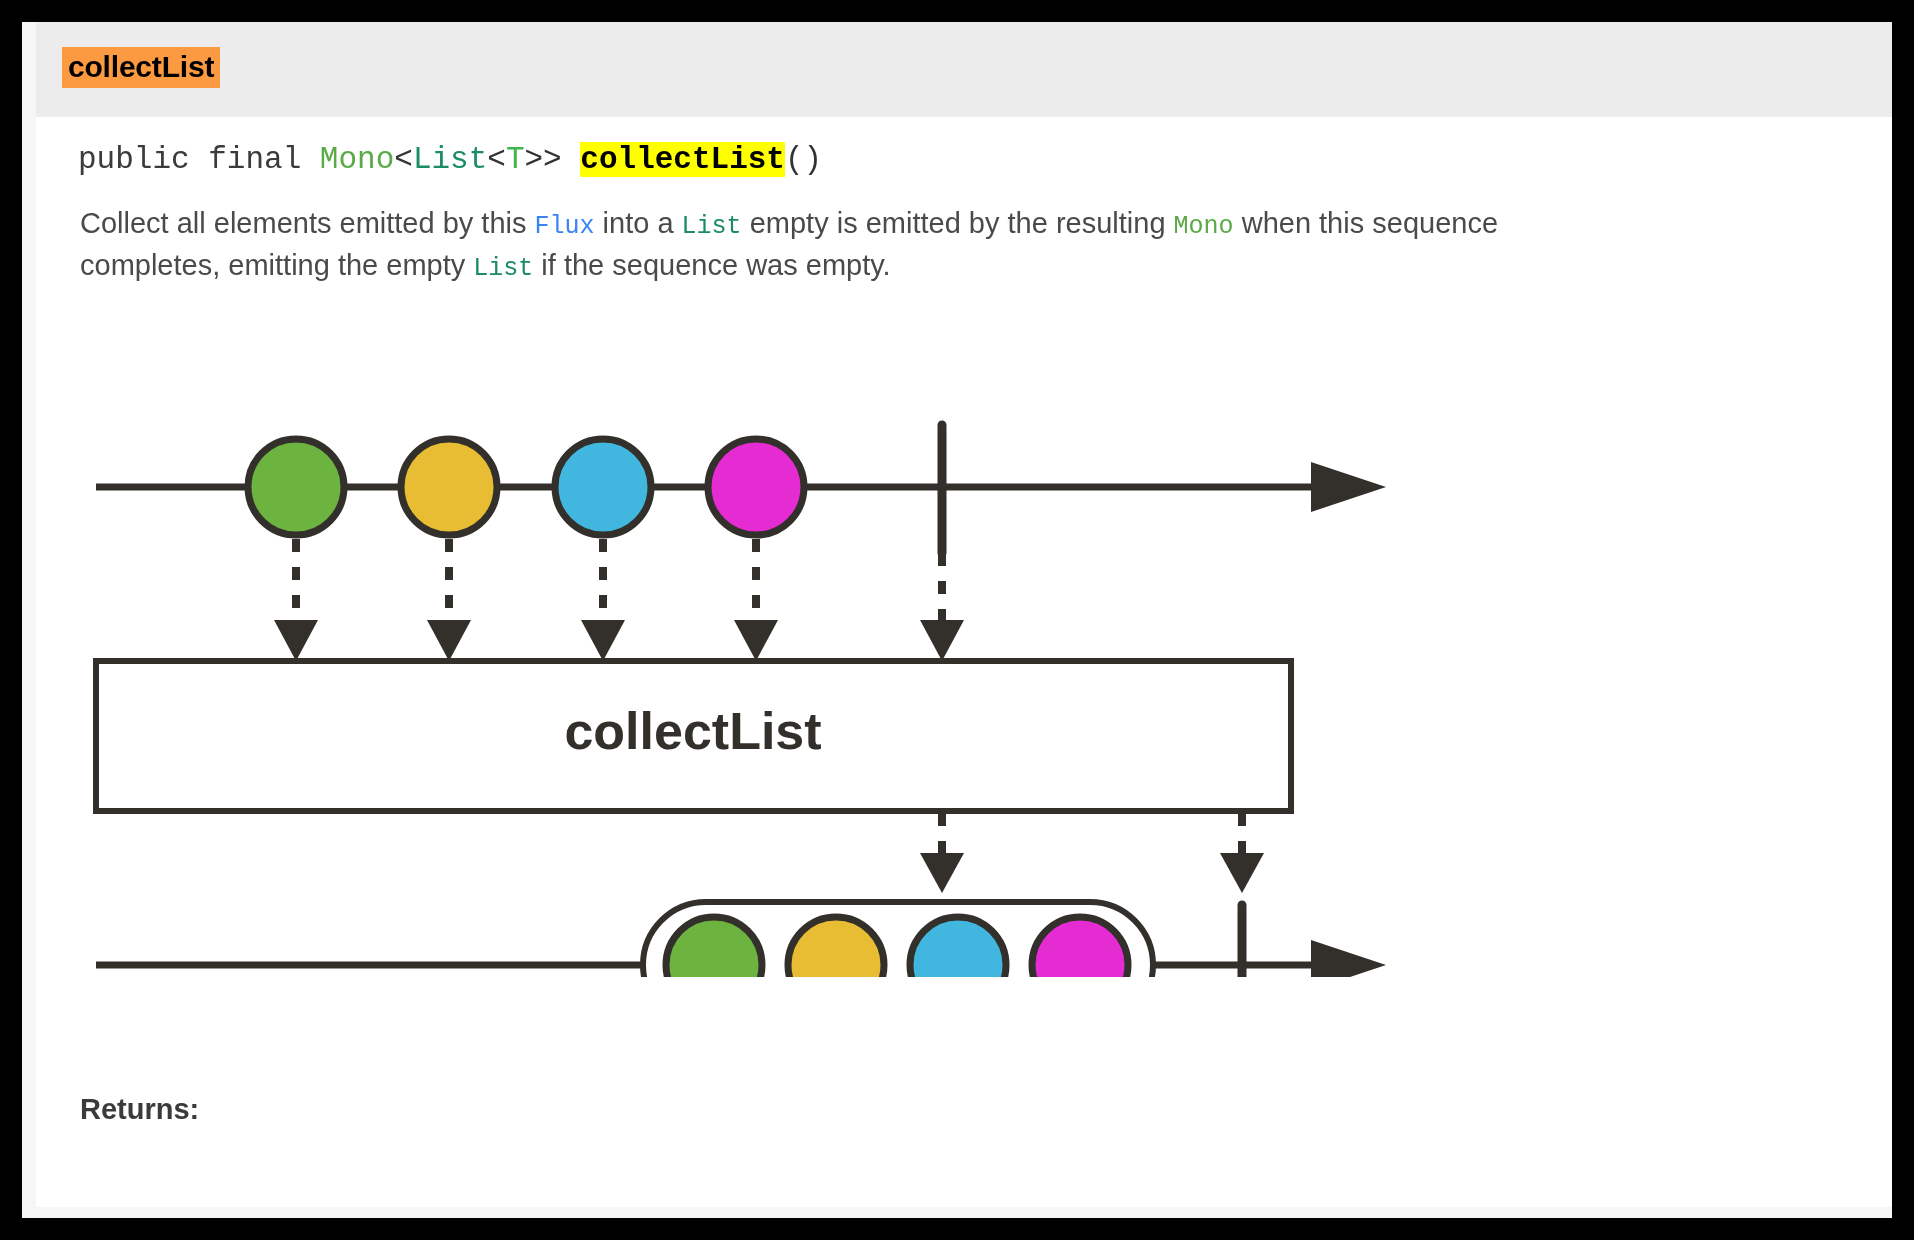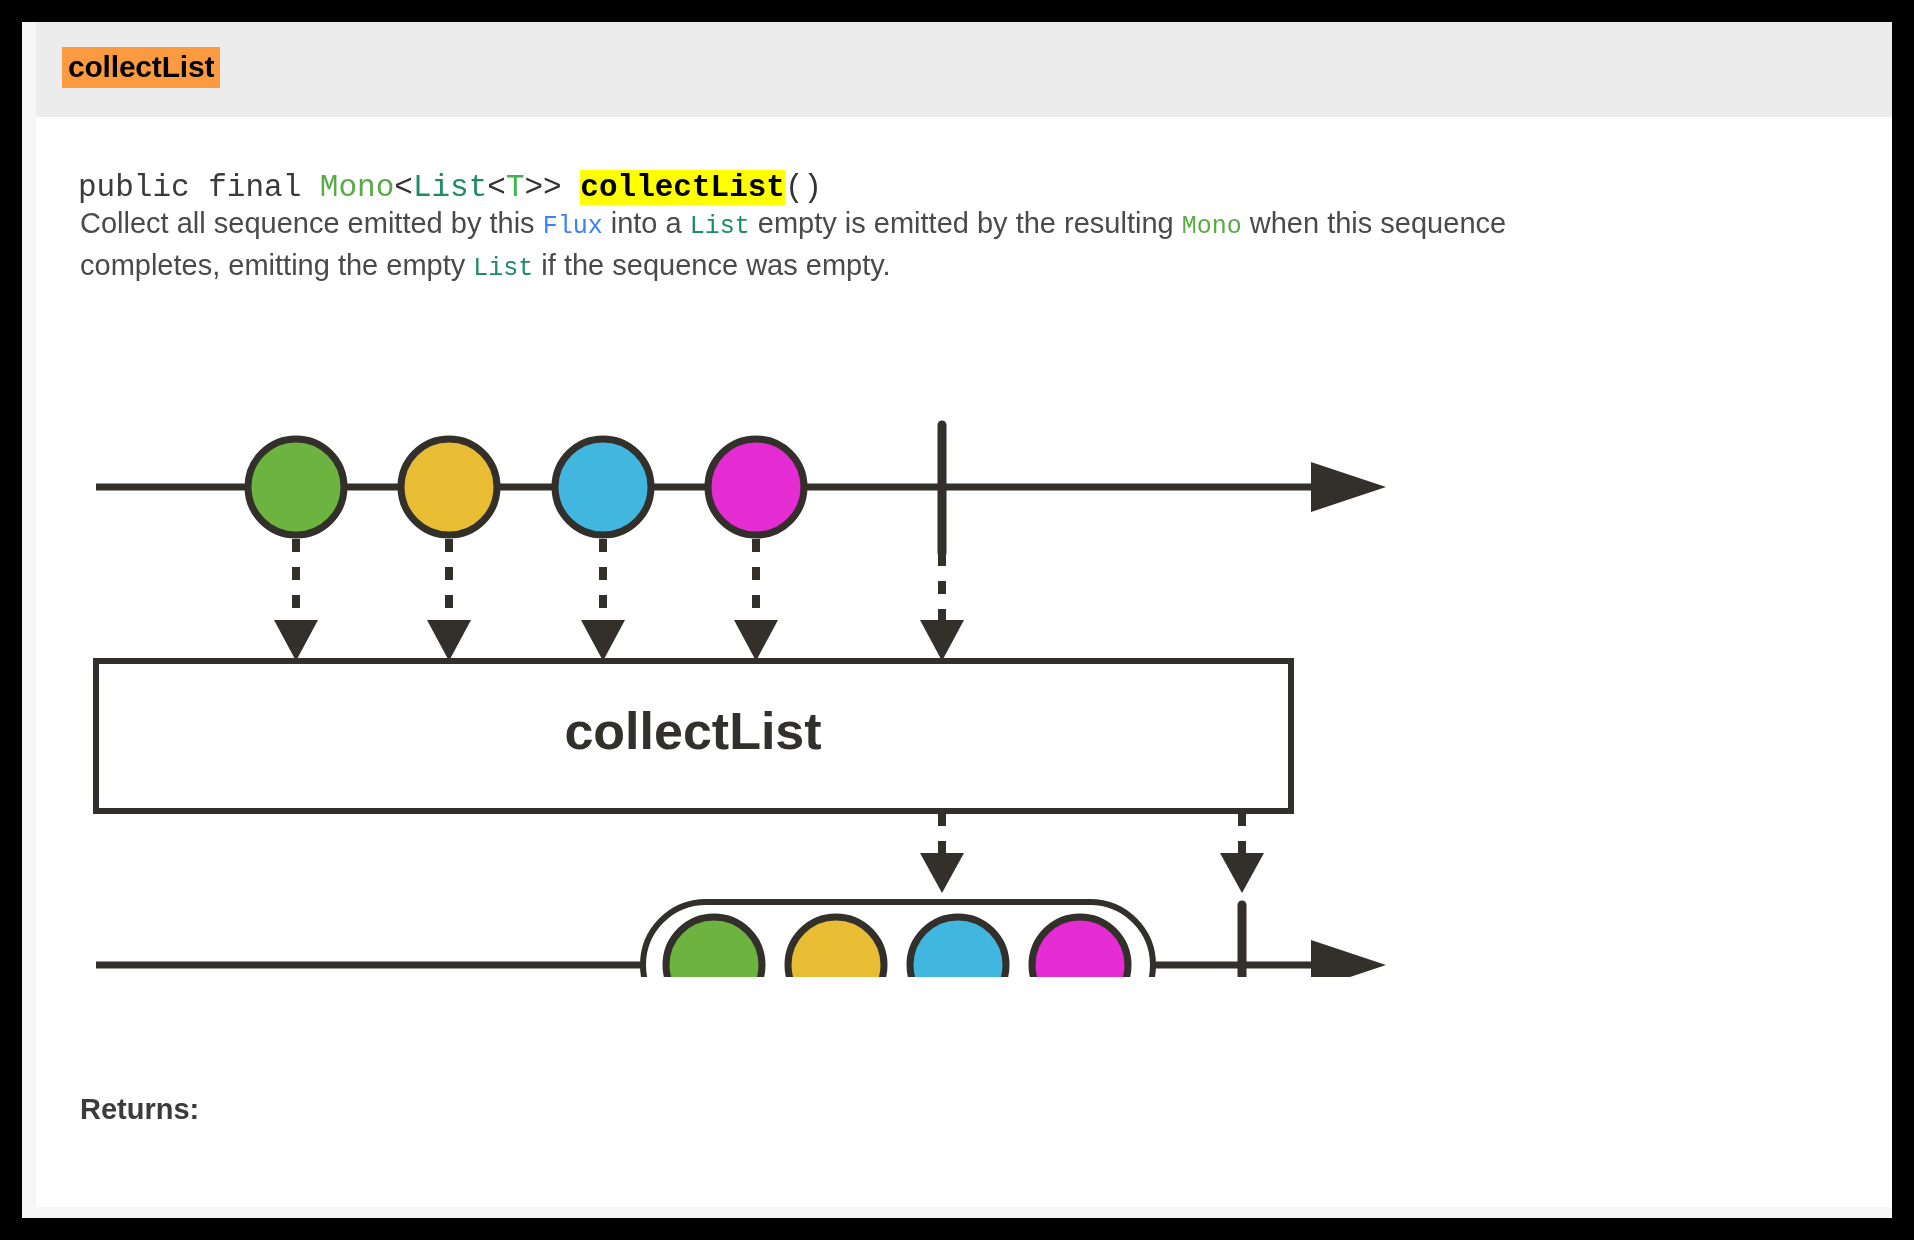--- a/index.html
+++ b/index.html
@@ -62,21 +62,20 @@
   
   .signature {
     position: absolute;
     left: 42px;
     top: 25px;
     font-family: "Liberation Mono", "DejaVu Sans Mono", monospace;
     font-size: 31px;
     color: #3b3b3b;
     white-space: nowrap;
     letter-spacing: 0px;
-    margin-top: 28px;
   }
   .sig-type-mono  { color: #5aaa46; }
   .sig-type-list  { color: #1c8c63; }
   .sig-type-t     { color: #3cb54a; }
   .sig-punct      { color: #333333; }
   .sig-name {
     background: #ffff00;
     color: #000000;
     font-weight: bold;
   }
@@ -134,21 +133,21 @@
     <span class="operator-title">collectList</span>
   </div>
 
   <div class="content-card">
 
     <div class="signature">
       <span>public final </span><span class="sig-type-mono">Mono</span><span class="sig-punct">&lt;</span><span class="sig-type-list">List</span><span class="sig-punct">&lt;</span><span class="sig-type-t">T</span><span class="sig-punct">&gt;&gt; </span><span class="sig-name">collectList</span><span class="sig-punct">()</span>
     </div>
 
     <div class="prose desc">
-      <span>Collect all sequence emitted by this </span><span class="code flux">Flux</span><span> into a </span><span class="code list">List</span><span> empty is emitted by the resulting </span><span class="code mono">Mono</span><span> when this sequence completes, emitting the empty </span><span class="code list">List</span><span> if the sequence was empty.</span>
+      <span>Collect all elements emitted by this </span><span class="code flux">Flux</span><span> into a </span><span class="code list">List</span><span> empty is emitted by the resulting </span><span class="code mono">Mono</span><span> when this sequence completes, emitting the empty </span><span class="code list">List</span><span> if the sequence was empty.</span>
     </div>
 
     <div class="marble-diagram">
       <svg width="1400" height="720" viewBox="0 0 1400 720" xmlns="http://www.w3.org/2000/svg">
 
         <g>
           <line x1="30" y1="230" x2="1250" y2="230" stroke="#332f2b" stroke-width="7"></line>
           <polygon points="1245,205 1320,230 1245,255" fill="#332f2b"></polygon>
 
           <line x1="876" y1="168" x2="876" y2="296" stroke="#332f2b" stroke-width="9" stroke-linecap="round"></line>

